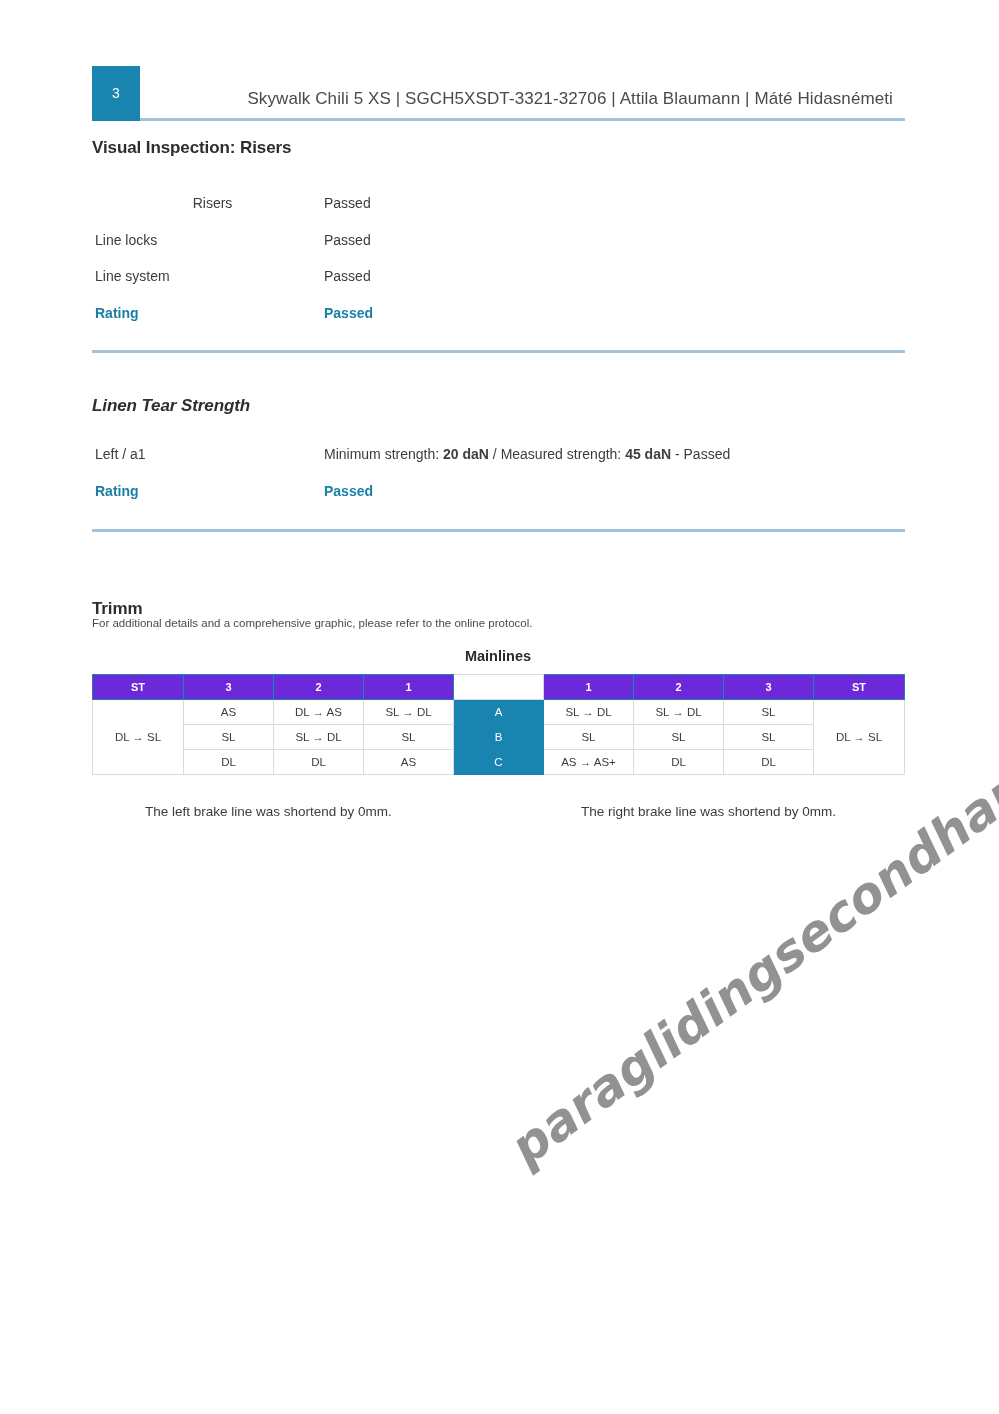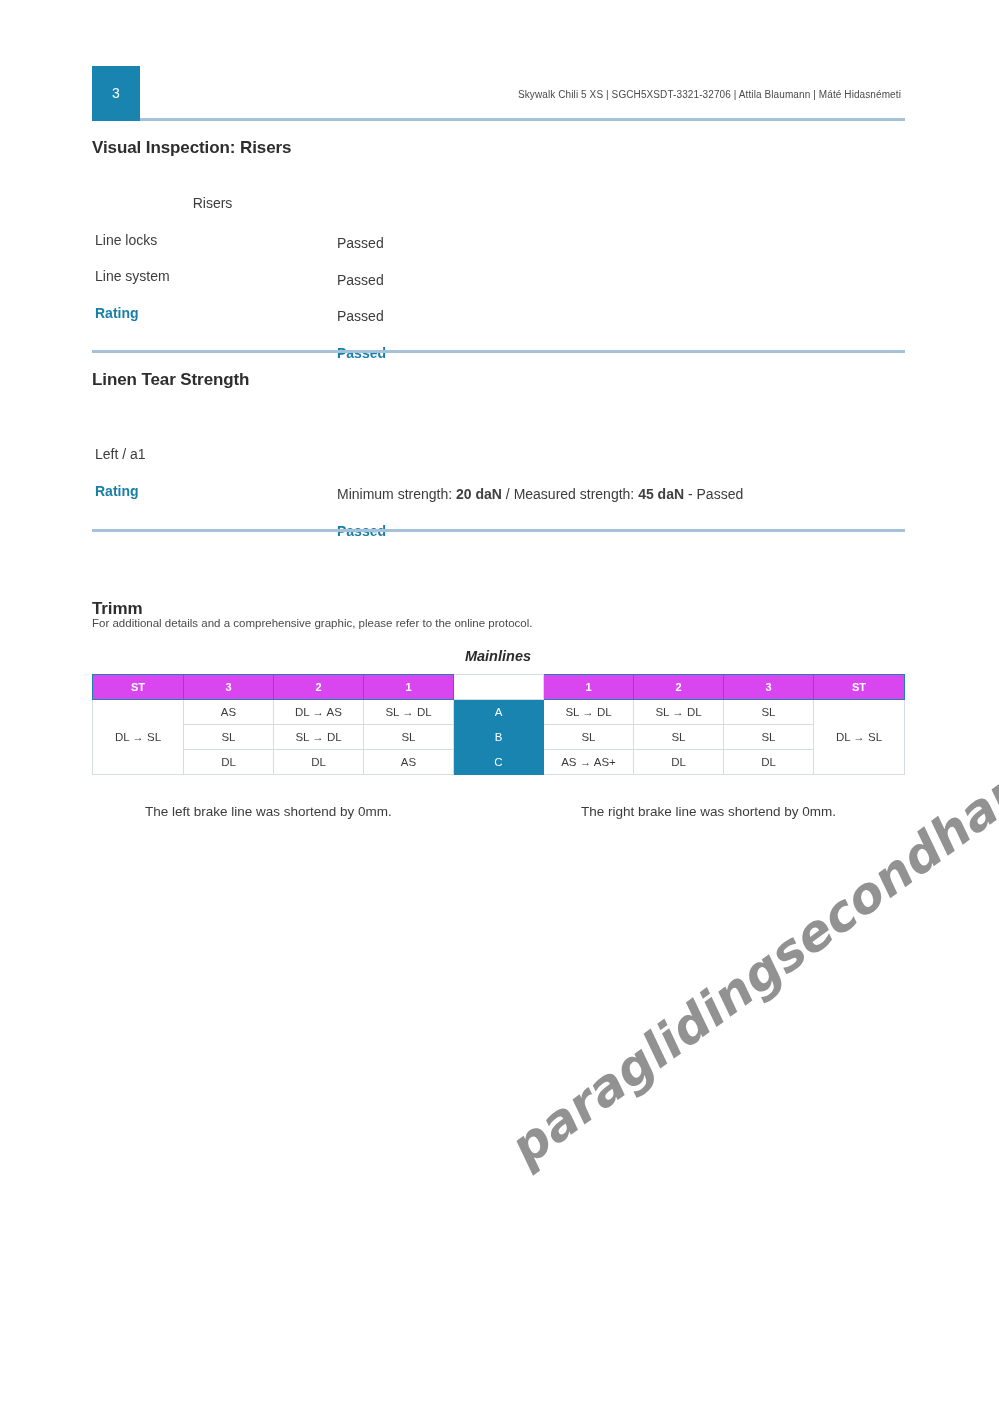--- a/index.html
+++ b/index.html
@@ -36,23 +36,23 @@
     width: 48px;
     height: 55px;
     background: #1a84b0;
     color: #ffffff;
     font-size: 14px;
     text-align: center;
     line-height: 55px;
   }
   .header-meta {
     position: absolute;
-    right: 4px;
+    right: 12px;
     top: 23px;
-    font-size: 10px;
+    font-size: 17px;
     color: #4a4a4a;
     letter-spacing: 0.1px;
     white-space: nowrap;
   }
   .header-rule {
     position: absolute;
     left: 48px;
     top: 52px;
     width: 765px;
     height: 3px;
@@ -62,45 +62,44 @@
   
   .sec-title {
     position: absolute;
     left: 92px;
     font-size: 17px;
     font-weight: bold;
     color: #2e2e2e;
     letter-spacing: -0.1px;
   }
   #t-visual  { top: 138px; }
-  #t-linen   { top: 370px; }
+  #t-linen   { top: 396px; font-style: italic; }
   #t-trimm   { top: 599px; }
 
   
   .kv {
     position: absolute;
     left: 92px;
     width: 813px;
     font-size: 14px;
     height: 20px;
   }
   .kv .k {
     position: absolute;
     left: 3px;
     top: 0;
     width: 235px;
     color: #3c3c3c;
   }
   .kv .v {
     position: absolute;
-    left: 245px;
+    left: 232px;
     top: 0;
     color: #3c3c3c;
     white-space: nowrap;
-    margin-top: 40px;
   }
   .kv.rating .k,
   .kv.rating .v {
     color: #1a7fa8;
     font-weight: bold;
   }
   .kv .v b { font-weight: bold; color: #404040; }
 
   #r1 { top: 195px; text-align: center; }
   #r2 { top: 232px; }
@@ -133,21 +132,20 @@
   
   .mainlines-label {
     position: absolute;
     top: 648px;
     left: 453px;
     width: 90px;
     text-align: center;
     font-size: 14.5px;
     font-weight: bold;
     color: #2b2b2b;
-    font-style: italic;
   }
 
   
   .trimm-table {
     position: absolute;
     left: 92px;
     top: 674px;
     width: 813px;
     border-collapse: collapse;
     table-layout: fixed;
@@ -157,21 +155,21 @@
   .trimm-table td {
     border: 1px solid #d6dde2;
     height: 25px;
     text-align: center;
     vertical-align: middle;
     color: #3c3c3c;
     font-weight: normal;
     padding: 0;
   }
   .trimm-table th.blue {
-    background: #d946ef;
+    background: #6d28d9;
     color: #ffffff;
     font-weight: bold;
     font-size: 11px;
     border-color: #1a84b0;
   }
   .trimm-table th.blank {
     background: #ffffff;
     border-color: #d6dde2;
   }
   .trimm-table td.mid {

